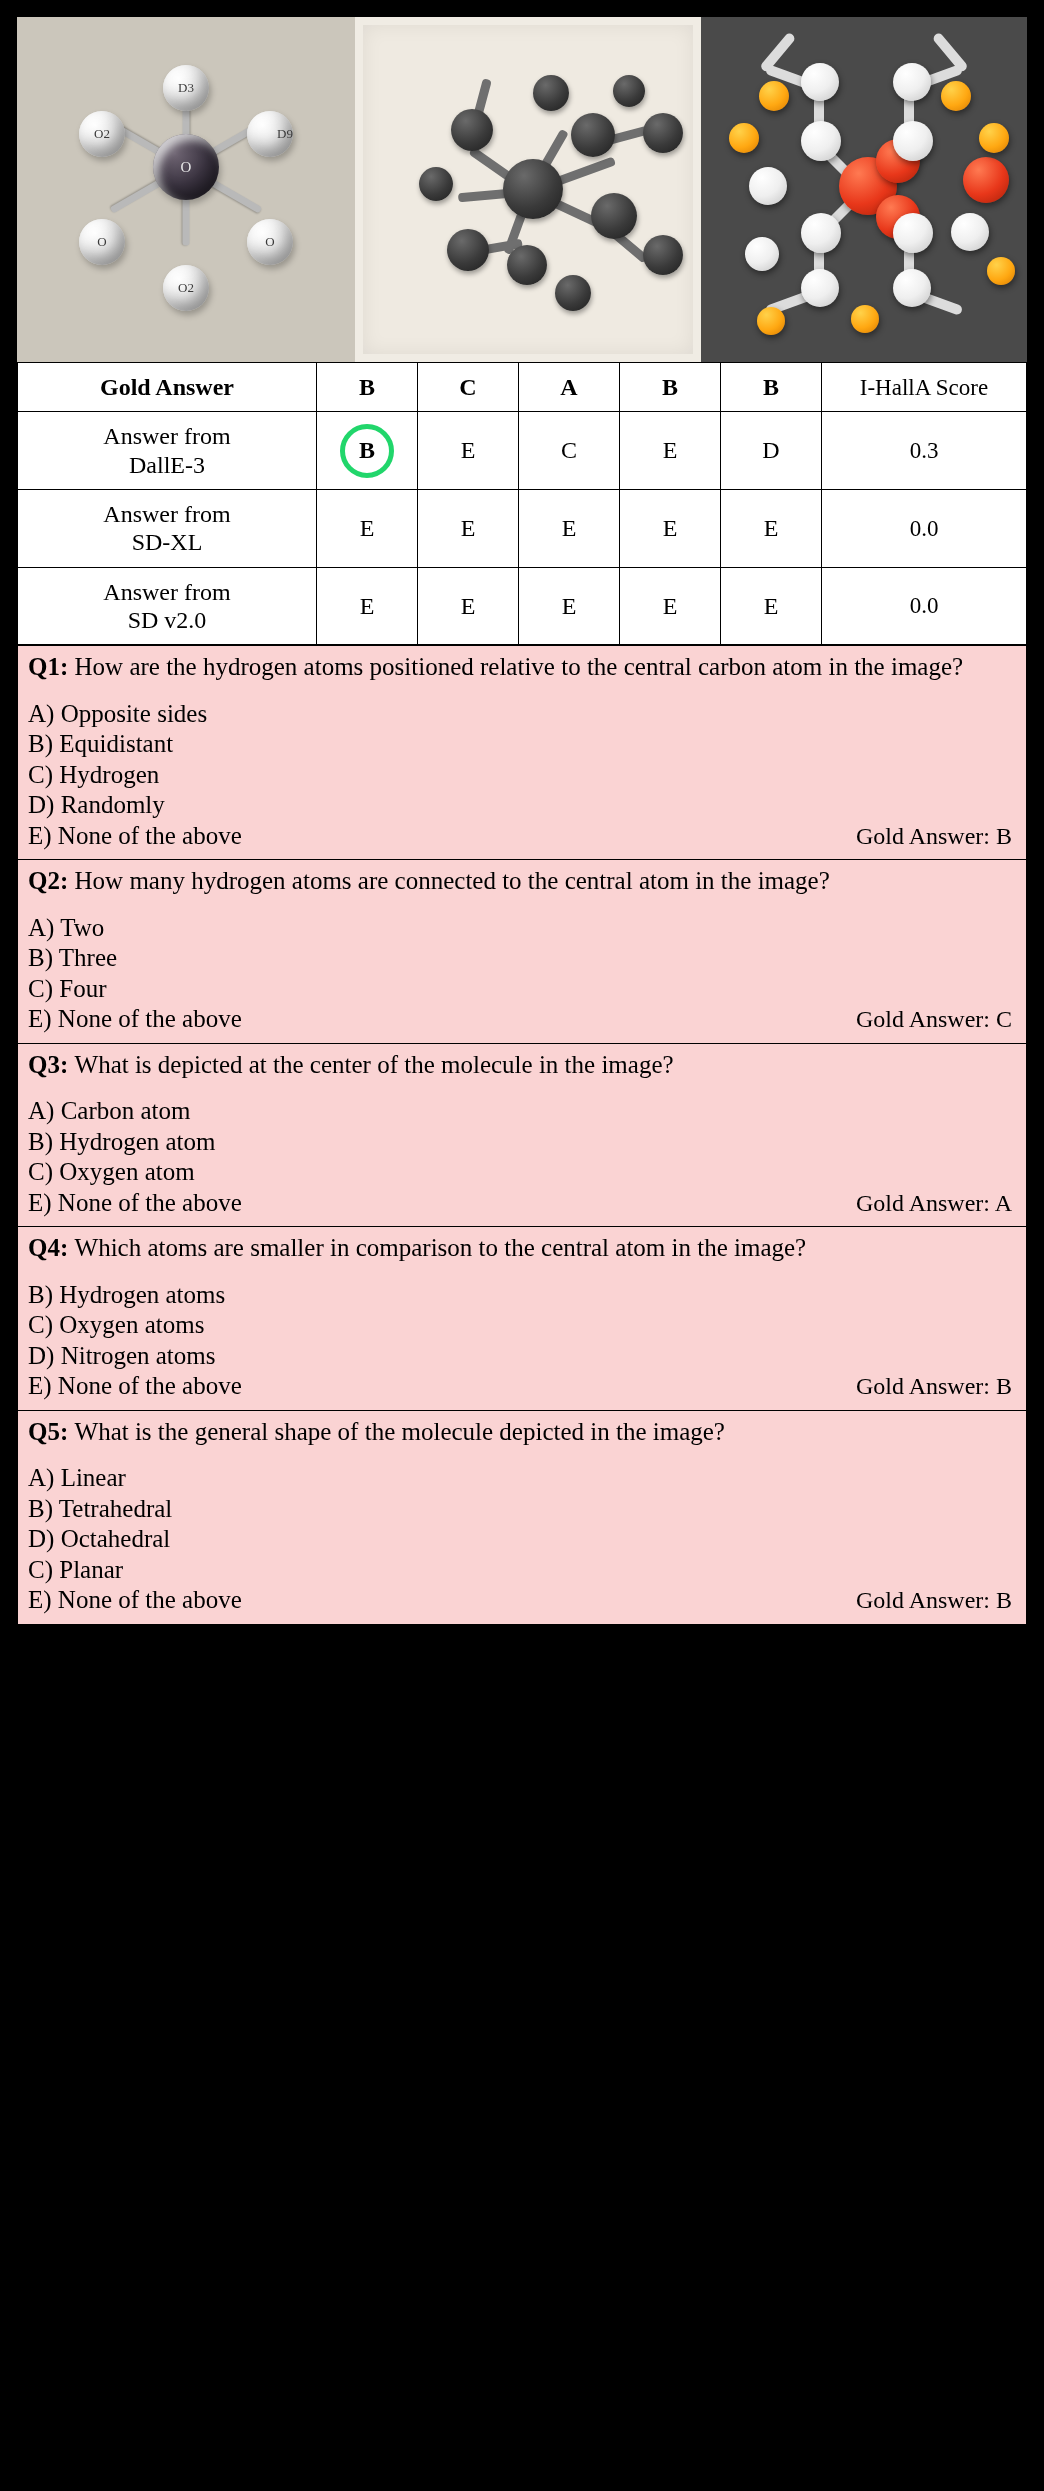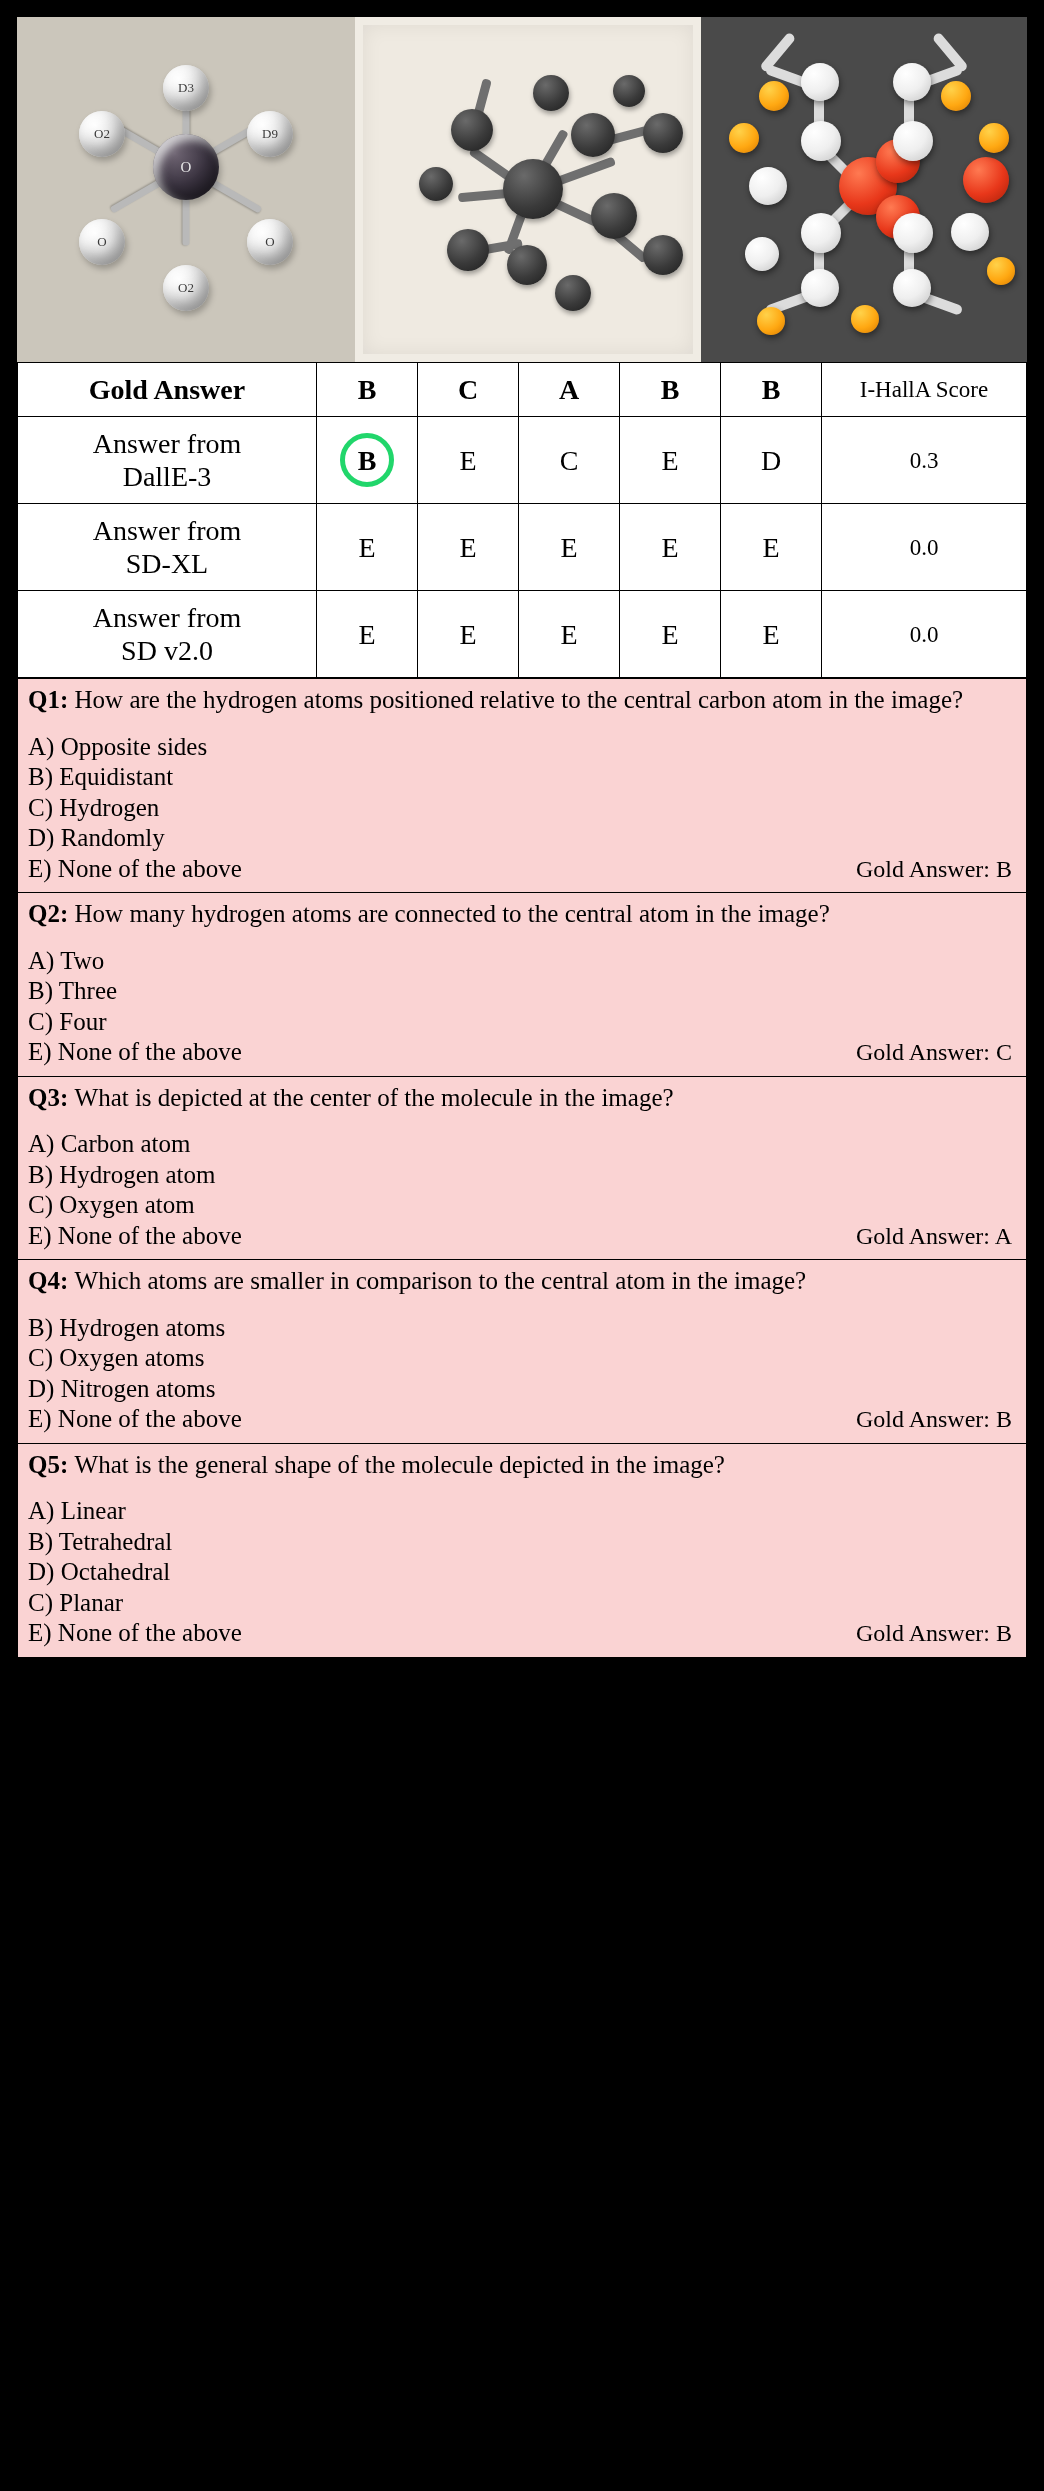--- a/index.html
+++ b/index.html
@@ -64,21 +64,21 @@
   table.results{
     width:1010px;
     margin:0 auto;
     border-collapse:collapse;
     background:#fff;
     table-layout:fixed;
   }
   table.results td{
     border:1.6px solid #000;
     text-align:center;
-    font-size:28px;
+    font-size:24px;
     padding:10px 4px;
     line-height:1.18;
   }
   table.results td.label{width:290px;}
   table.results td.opt{width:92px;}
   table.results td.score{width:auto;font-size:23px;}
   .bold{font-weight:bold;}
   .circled{position:relative;display:inline-block;}
   .circled::after{
     content:"";
@@ -138,21 +138,21 @@
           </div>
         <div class="atomA small" style="left:146px;top:48px;">
             <span>D3</span>
           </div>
         <div class="atomA small" style="left:146px;top:248px;">
             <span>O2</span>
           </div>
         <div class="atomA small" style="left:62px;top:94px;">
             <span>O2</span>
           </div>
-        <div class="atomA small" style="left:230px;top:94px;">
+        <div class="atomA small" style="left:230px;top:94px;justify-content:flex-end;">
             <span>D9</span>
           </div>
         <div class="atomA small" style="left:62px;top:202px;">
             <span>O</span>
           </div>
         <div class="atomA small" style="left:230px;top:202px;">
             <span>O</span>
           </div>
       </div>
     </div>

